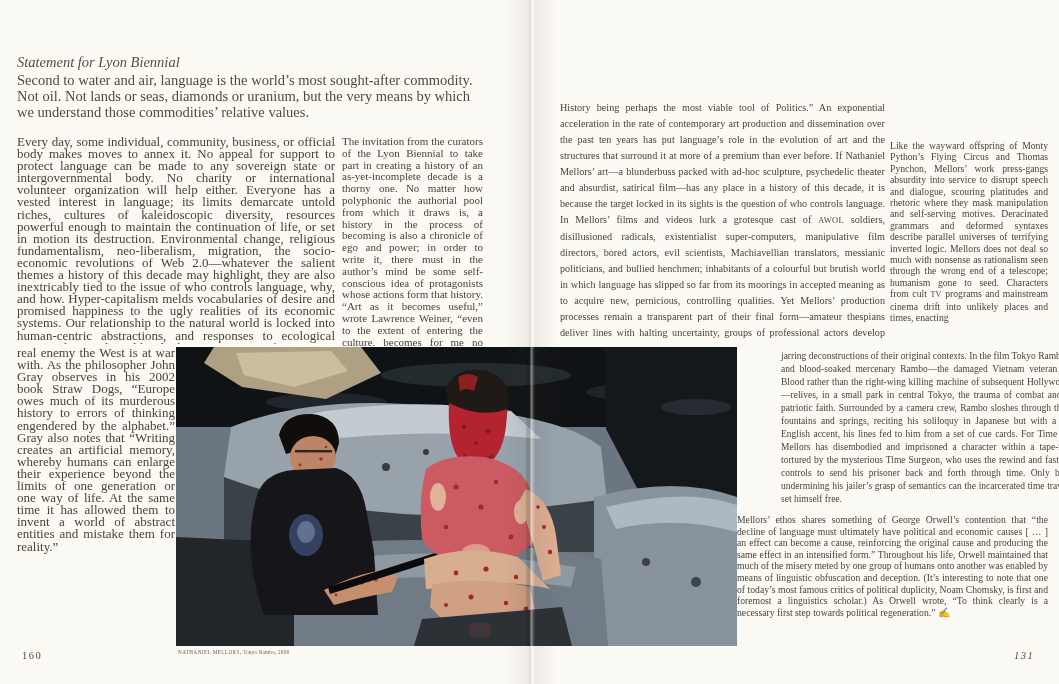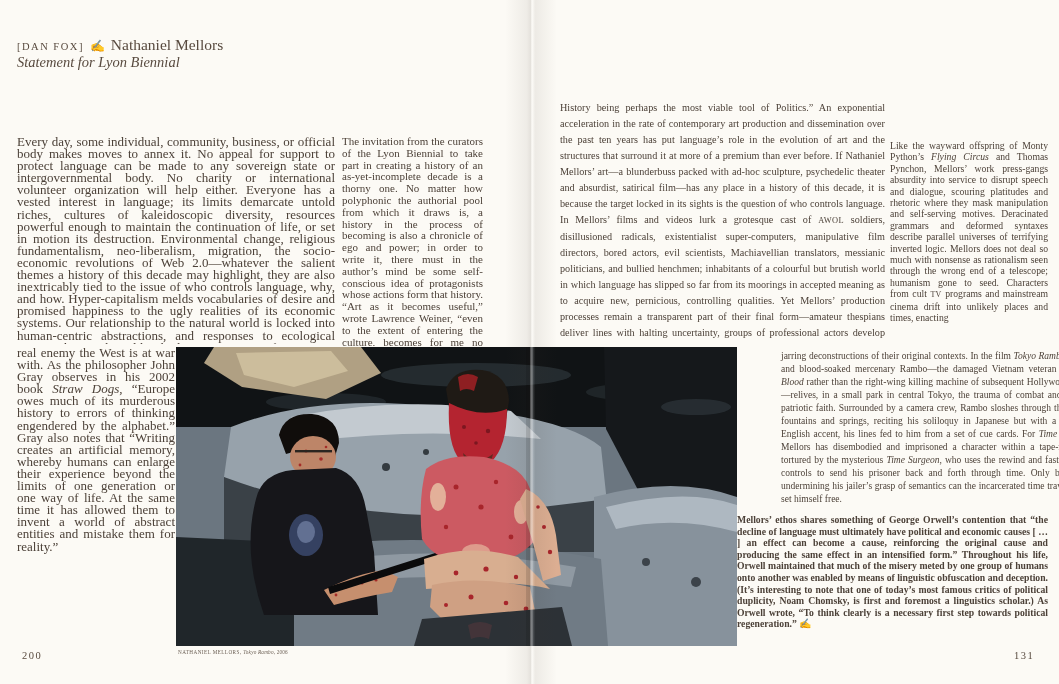--- a/index.html
+++ b/index.html
@@ -19,51 +19,47 @@
   #lead{font-size:14.5px;line-height:16.2px;color:#57463a;text-align:left;}
   
   .col{text-align:justify;color:#4c4138;}
   .col-l{font-size:13px;line-height:12.1px;}
   #col-left-wide{width:318px;}
   #col-left-narrow{width:158px;}
   #col-invitation{width:141px;font-size:11px;line-height:11.8px;}
   #col-right-wide{width:325px;font-size:10.2px;line-height:16px;}
   #col-right-narrow{width:158px;font-size:9.7px;line-height:11.4px;}
   #col-below-photo{width:311px;font-size:9.5px;line-height:13px;padding-left:44px;}
-  #col-orwell{width:311px;font-size:9.7px;line-height:11.6px;font-weight:bold;}
-  .s-i{font-style:italic;margin-top:48px;}
+  #col-orwell{width:311px;font-size:9.7px;line-height:11.6px;}
+  .s-i{margin-top:48px;}
   .s-sc{font-size:0.82em;letter-spacing:0.04em;}
   .s-caps{letter-spacing:0.08em;}
   .endmark{font-size:10px;padding-left:3px;color:#4c4138;}
   
   #photo{left:176px;top:347px;width:561px;height:299px;background:#5f6b74;}
   #photo svg{display:block;}
   #caption{left:178px;top:649px;font-size:5.2px;color:#6b5f54;letter-spacing:.04em;}
   
   .folio{font-size:10.5px;letter-spacing:1.5px;color:#584a3f;}
   
   #gutter{
     left:505px;top:0;width:52px;height:684px;pointer-events:none;
     background:linear-gradient(90deg,rgba(60,50,40,0) 0%,rgba(60,50,40,0.07) 42%,rgba(60,50,40,0.12) 49%,rgba(255,255,255,0.25) 52%,rgba(60,50,40,0.08) 58%,rgba(60,50,40,0) 100%);
   }
 </style>
 </head>
 <body>
 
 <div id="spread">
 
-  <div class="abs" style="left:17px;top:36px;">
-    <span id="byline">[DAN FOX]</span>
-    <span class="manicule">✍</span>
-    <span id="artist-name">Nathaniel Mellors</span>
-  </div>
   <div class="abs" style="left:17px;top:53px;">
     <span id="subtitle">Statement for Lyon Biennial</span>
   </div>
 
+  <div id="lead" class="abs" style="left:17px;top:72px;width:462px;">Second to water and air, language is the world’s most sought-after commodity. Not oil. Not lands or seas, diamonds or uranium, but the very means by which we understand those commodities’ relative values.</div>
 
   <div id="col-left-wide" class="abs col col-l" style="left:17px;top:136px;height:208px;overflow:hidden;">Every day, some individual, community, business, or official body makes moves to annex it. No appeal for support to protect language can be made to any sovereign state or intergovernmental body. No charity or international volunteer organization will help either. Everyone has a vested interest in language; its limits demarcate untold riches, cultures of kaleidoscopic diversity, resources powerful enough to maintain the continuation of life, or set in motion its destruction. Environmental change, religious fundamentalism, neo-liberalism, migration, the socio-economic revolutions of Web 2.0—whatever the salient themes a history of this decade may highlight, they are also inextricably tied to the issue of who controls language, why, and how. Hyper-capitalism melds vocabularies of desire and promised happiness to the ugly realities of its economic systems. Our relationship to the natural world is locked into human-centric abstractions, and responses to ecological catastrophe are shaped by the language games of competing governmental, corporate, and scientific bodies. Religious bigotry finds justification in scripture. “Terror” is not an abstract concept but a very</div>
 
   <div id="col-left-narrow" class="abs col col-l" style="left:17px;top:347px;height:212px;overflow:hidden;"><span>real enemy the West is at war with. As the philosopher John Gray observes in his 2002 book </span><span class="s-i">Straw Dogs</span><span>, “Europe owes much of its murderous history to errors of thinking engendered by the alphabet.” Gray also notes that “Writing creates an artificial memory, whereby humans can enlarge their experience beyond the limits of one generation or one way of life. At the same time it has allowed them to invent a world of abstract entities and mistake them for reality.”</span></div>
 
   <div id="col-invitation" class="abs col" style="left:342px;top:136px;height:210px;overflow:hidden;">The invitation from the curators of the Lyon Biennial to take part in creating a history of an as-yet-incomplete decade is a thorny one. No matter how polyphonic the authorial pool from which it draws is, a history in the process of becoming is also a chronicle of ego and power; in order to write it, there must in the author’s mind be some self-conscious idea of protagonists whose actions form that history. “Art as it becomes useful,” wrote Lawrence Weiner, “even to the extent of entering the culture, becomes for me no longer Art but History.</div>
 
   <div id="col-right-wide" class="abs col" style="left:560px;top:100px;height:242px;overflow:hidden;"><span>History being perhaps the most viable tool of Politics.” An exponential acceleration in the rate of contemporary art production and dissemination over the past ten years has put language’s role in the evolution of art and the structures that surround it at more of a premium than ever before. If Nathaniel Mellors’ art—a blunderbuss packed with ad-hoc sculpture, psychedelic theater and absurdist, satirical film—has any place in a history of this decade, it is because the target locked in its sights is the question of who controls language. In Mellors’ films and videos lurk a grotesque cast of </span><span class="s-sc">AWOL</span><span> soldiers, disillusioned radicals, existentialist super-computers, manipulative film directors, bored actors, evil scientists, Machiavellian translators, messianic politicians, and bullied henchmen; inhabitants of a colourful but brutish world in which language has slipped so far from its moorings in accepted meaning as to acquire new, pernicious, controlling qualities. Yet Mellors’ production processes remain a transparent part of their final form—amateur thespians deliver lines with halting uncertainty, groups of professional actors develop scenes through improvisation workshops. Language and narrative go through their motions like ageing matinee idols caught in the unforgiving light of day; stage make-up smeared, latex prosthetics peeling from wrinkled flesh.</span></div>
 
   <div id="col-right-narrow" class="abs col" style="left:890px;top:140px;height:206px;overflow:hidden;"><span>Like the wayward offspring of Monty Python’s </span><span class="s-i">Flying Circus</span><span> and Thomas Pynchon, Mellors’ work press-gangs absurdity into service to disrupt speech and dialogue, scouring platitudes and rhetoric where they mask manipulation and self-serving motives. Deracinated grammars and deformed syntaxes describe parallel universes of terrifying inverted logic. Mellors does not deal so much with nonsense as rationalism seen through the wrong end of a telescope; humanism gone to seed. Characters from cult </span><span class="s-sc">TV</span><span> programs and mainstream cinema drift into unlikely places and times, enacting</span></div>
@@ -172,18 +168,18 @@
       <path d="M246,272 L386,260 L396,299 L238,299 Z" fill="#2c3136"></path>
       <path d="M292,278 q12,-6 24,0 l-3,14 q-9,-4 -18,0 Z" fill="#b8455030" opacity="0.9"></path>
 
       <rect x="354" width="2.5" height="299" fill="#ffffff" opacity="0.28"></rect>
       <rect x="350" width="4" height="299" fill="#000000" opacity="0.12"></rect>
     </svg>
   </div>
 
   <div id="caption" class="abs"><span class="s-caps">NATHANIEL MELLORS, </span><span class="s-i">Tokyo Rambo</span><span>, 2006</span></div>
 
-  <div class="abs folio" style="left:22px;top:650px;">200</div>
-  <div class="abs folio" style="left:1014px;top:650px;">131</div>
+  <div class="abs folio" style="left:22px;top:650px;">160</div>
+  <div class="abs folio" style="left:1014px;top:650px;font-style:italic;">131</div>
 
   <div id="gutter" class="abs"></div>
 
 </div>
 
 </body></html>

